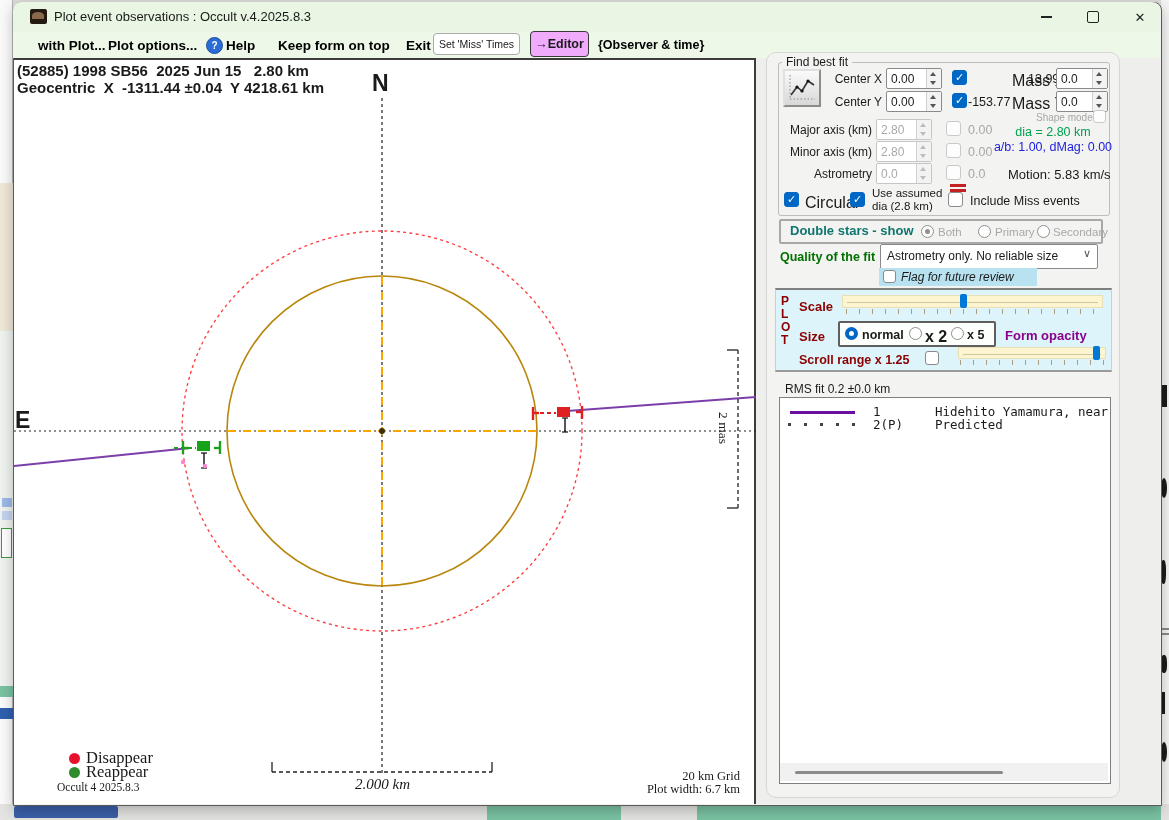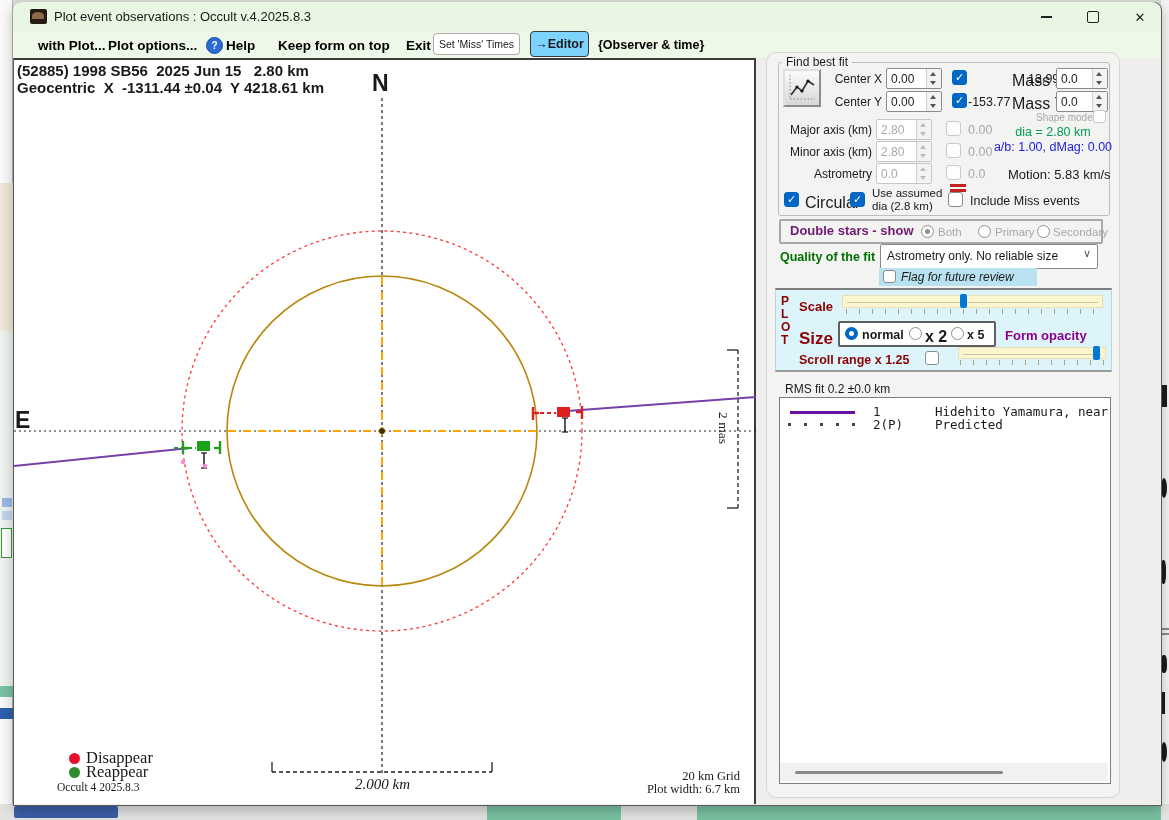--- a/index.html
+++ b/index.html
@@ -14,21 +14,21 @@
   .titlebar{left:13px;top:2px;width:1147px;height:30px;background:#e9f6e3;border-radius:8px 8px 0 0;}
   .menubar{left:13px;top:32px;width:1147px;height:26px;background:#edf8e9;}
   .appicon{width:17px;height:15px;background:#241a12;border-radius:2px;overflow:hidden;}
   .appicon span{position:absolute;left:2px;top:3px;width:12px;height:7px;background:#8a6a4a;border-radius:50% 50% 0 0;}
   .wbtn{width:44px;height:28px;display:flex;align-items:center;justify-content:center;font-size:13px;color:#222;}
   .minbar{width:11px;height:1.5px;background:#222;}
   .maxbox{width:10px;height:10px;border:1.2px solid #222;border-radius:2px;}
   .mi{font-size:13.5px;color:#000000;font-weight:bold;}
   .btn-small{background:#fff;border:1px solid #ababab;border-radius:4px;font-size:10.5px;
              display:flex;align-items:center;justify-content:center;}
-  .btn-editor{background:#7dd3fc;border:1.6px solid #3a3a3a;border-radius:4px;font-size:12.5px;font-weight:bold;
+  .btn-editor{background:#f0abfc;border:1.6px solid #3a3a3a;border-radius:4px;font-size:12.5px;font-weight:bold;
              display:flex;align-items:center;justify-content:center;}
   .helpicon{width:15px;height:15px;border-radius:50%;background:#2b6cd4;color:#fff;font-size:10px;font-weight:bold;
             display:flex;align-items:center;justify-content:center;border:1px solid #1c4fa0;}
   .plotarea{left:14px;top:58px;width:742px;height:746px;background:#ffffff;
             border-top:2px solid #3c3c3c;border-right:2px solid #3c3c3c;box-sizing:border-box;}
   .rightarea{left:756px;top:58px;width:404px;height:746px;background:#eeeeec;}
   .panel{left:766px;top:52px;width:352px;height:744px;background:#f3f3f1;border:1px solid #d6d6d4;border-radius:10px;}
   .ptitle{font-weight:bold;font-size:15px;white-space:pre;}
   .grp{border:1px solid #bdbdbd;border-radius:3px;}
   .grplabel{background:#f3f3f1;padding:0 4px;font-size:12px;}
@@ -280,21 +280,21 @@
 <div class="abs" style="left:950px;top:184px;width:16px;height:8px;border-top:3px solid #c42222;border-bottom:3px solid #c42222;box-sizing:border-box;"></div>
 <div class="abs cb on" style="left:784px;top:192px;"></div>
 <div class="abs lbl" style="left:805px;top:194px;">Circular</div>
 <div class="abs cb on" style="left:850px;top:192px;"></div>
 <div class="abs" style="left:872px;top:187px;font-size:11.5px;">Use assumed</div>
 <div class="abs" style="left:872px;top:200px;font-size:11.5px;">dia (2.8 km)</div>
 <div class="abs cb off" style="left:948px;top:192px;"></div>
 <div class="abs lbl" style="left:970px;top:194px;font-size:12.5px;">Include Miss events</div>
 
 <div class="abs" style="left:779px;top:219px;width:324px;height:25px;border:2px solid #a8a8a8;border-radius:2px;box-sizing:border-box;"></div>
-<div class="abs" style="left:790px;top:223px;font-size:13px;font-weight:bold;color:#701a75;">Double stars - show</div>
+<div class="abs" style="left:790px;top:223px;font-size:13px;font-weight:bold;color:#0f766e;">Double stars - show</div>
 <div class="abs radio sel" style="left:921px;top:225px;"></div>
 <div class="abs gray" style="left:938px;top:226px;font-size:11.5px;">Both</div>
 <div class="abs radio" style="left:978px;top:225px;"></div>
 <div class="abs gray" style="left:995px;top:226px;font-size:11.5px;">Primary</div>
 <div class="abs radio" style="left:1037px;top:225px;"></div>
 <div class="abs gray" style="left:1053px;top:226px;font-size:11.5px;">Secondary</div>
 
 <div class="abs" style="left:780px;top:250px;font-size:12.5px;font-weight:bold;color:#007000;">Quality of the fit</div>
 <div class="abs dd" style="left:880px;top:244px;width:216px;height:23px;">
   <span class="abs" style="left:6px;top:4px;">Astrometry only. No reliable size</span>
@@ -308,21 +308,21 @@
 <div class="abs dr" style="left:781px;top:294px;font-size:12px;">P</div>
 <div class="abs dr" style="left:781px;top:307px;font-size:12px;">L</div>
 <div class="abs dr" style="left:781px;top:320px;font-size:12px;">O</div>
 <div class="abs dr" style="left:781px;top:333px;font-size:12px;">T</div>
 <div class="abs dr" style="left:799px;top:299px;font-size:13px;">Scale</div>
 <div class="abs track" style="left:842px;top:295px;width:261px;height:13px;">
     <span class="groove"></span>
   </div>
 <div class="abs thumb" style="left:960px;top:294px;"></div>
 <div class="abs ticks" style="left:846px;top:309px;width:255px;height:5px;"></div>
-<div class="abs dr" style="left:799px;top:329px;font-size:17px;">Size</div>
+<div class="abs dr" style="left:799px;top:329px;font-size:13px;">Size</div>
 <div class="abs" style="left:838px;top:321px;width:158px;height:26px;background:#fdfffd;border:2px solid #5f5f5f;border-radius:2px;box-sizing:border-box;"></div>
 <div class="abs radio selblue" style="left:845px;top:327px;"></div>
 <div class="abs" style="left:862px;top:328px;font-size:12.5px;font-weight:bold;">normal</div>
 <div class="abs radio" style="left:909px;top:327px;"></div>
 <div class="abs" style="left:925px;top:328px;font-size:16px;font-weight:bold;">x 2</div>
 <div class="abs radio" style="left:951px;top:327px;"></div>
 <div class="abs" style="left:967px;top:328px;font-size:12.5px;font-weight:bold;">x 5</div>
 <div class="abs" style="left:1005px;top:328px;font-size:13px;font-weight:bold;color:#8b008b;">Form opacity</div>
 <div class="abs dr" style="left:799px;top:353px;font-size:12.5px;">Scroll range x 1.25</div>
 <div class="abs cb off" style="left:925px;top:351px;width:14px;height:14px;"></div>

